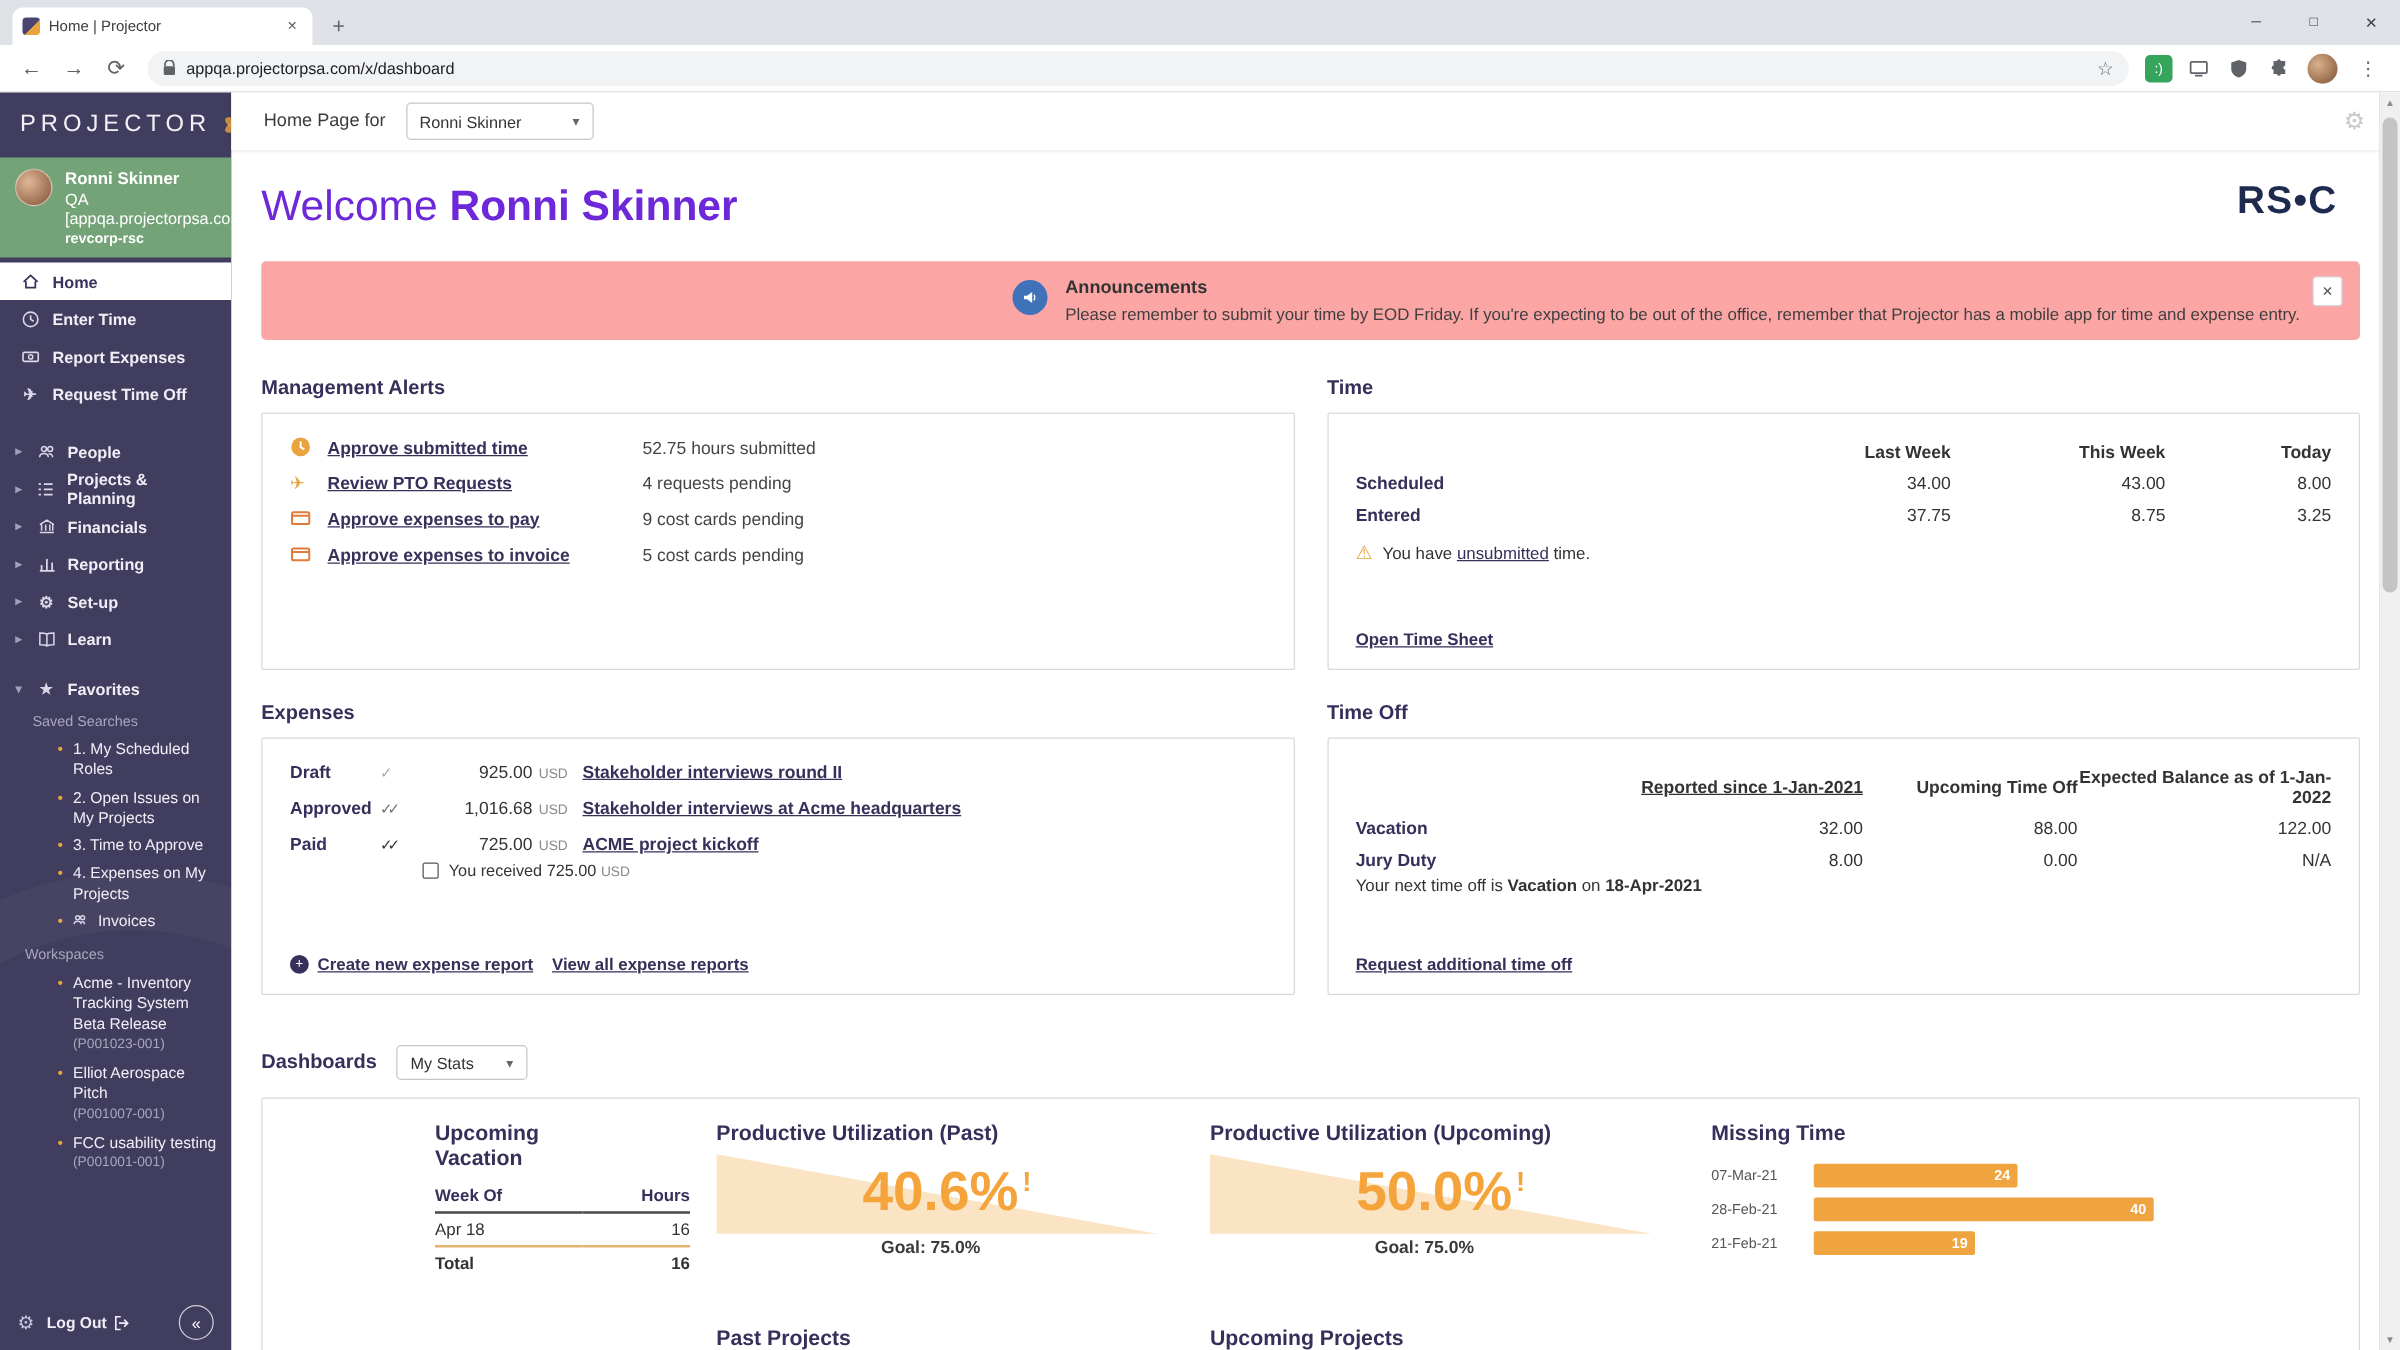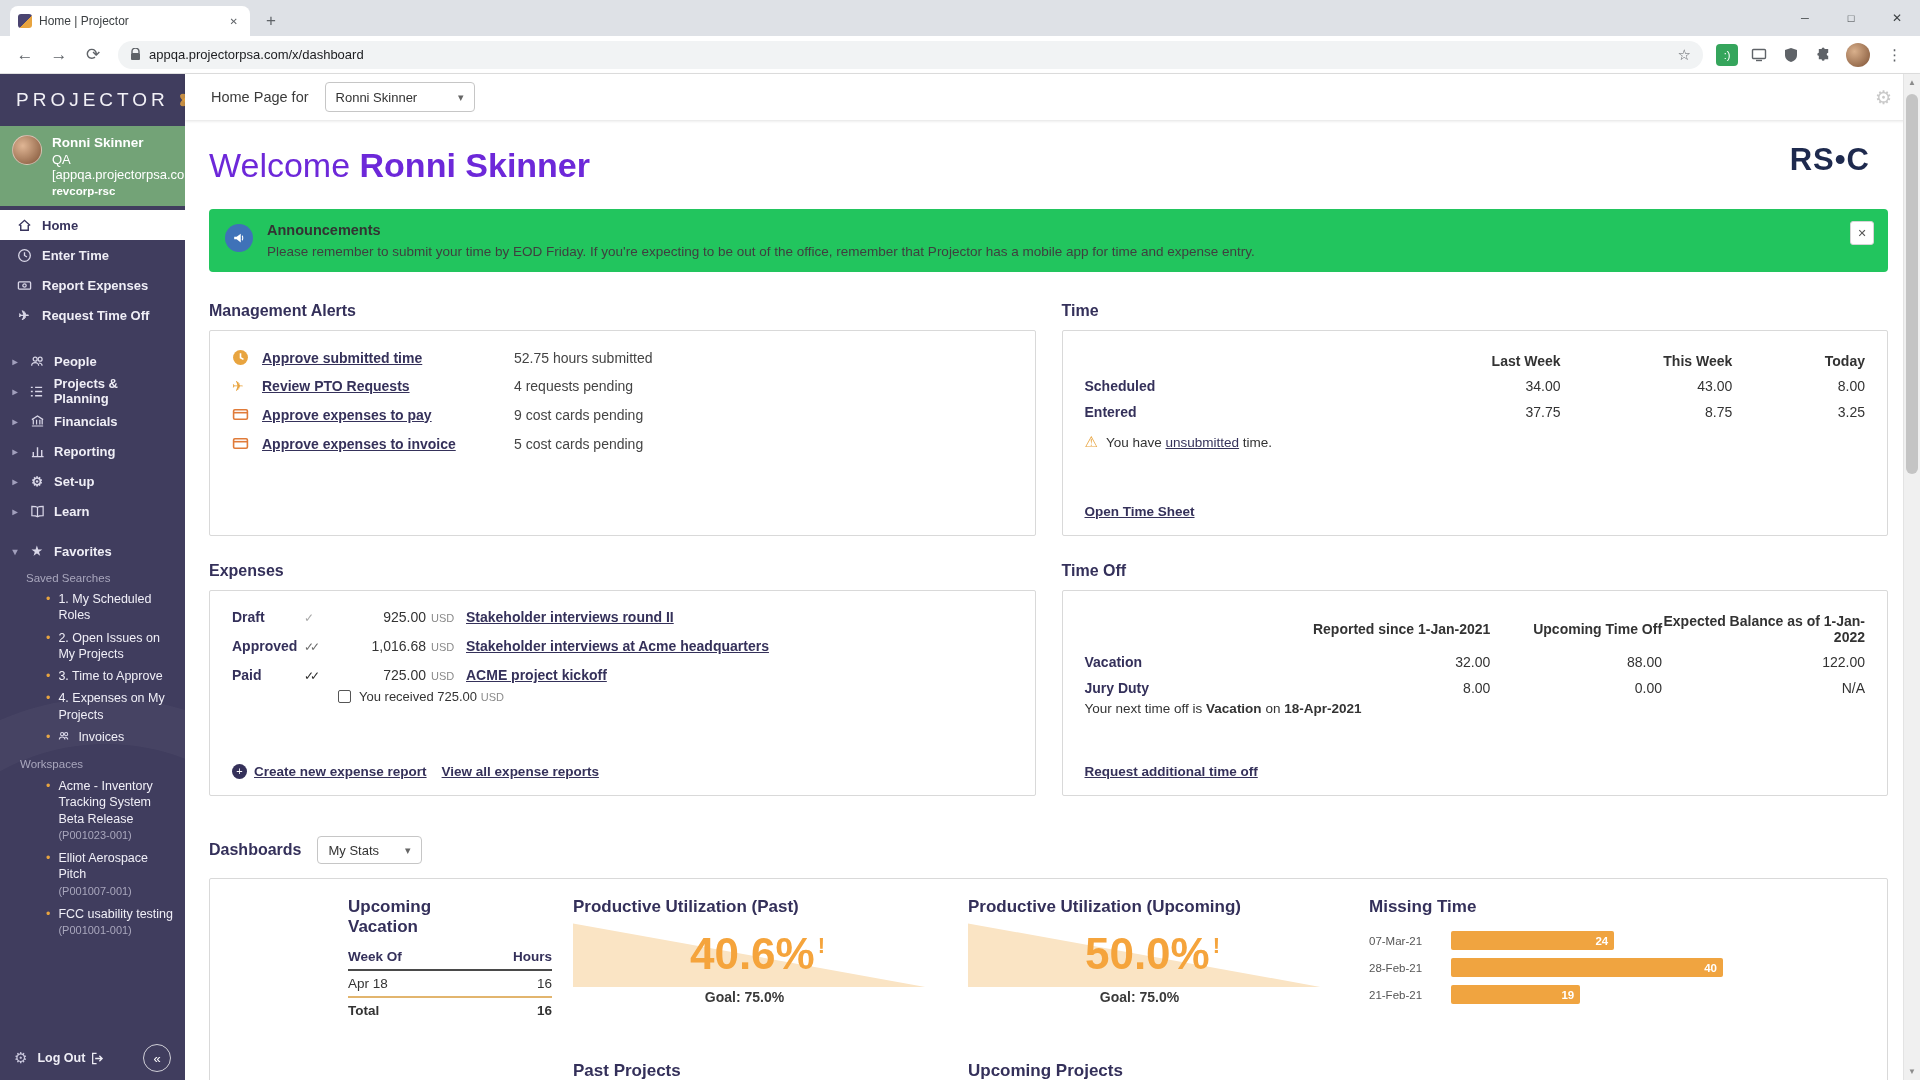--- a/index.html
+++ b/index.html
@@ -74,21 +74,21 @@
   .select-box .chev { margin-left:auto; font-size:11px; color:#666; }
   .topbar-gear { position:absolute; right:28px; font-size:19px; color:#C9C9C9; }
 
   .content { flex:1; overflow:hidden; padding:0 32px 0 24px; position:relative; }
 
   .welcome-row { margin-top:26px; position:relative; }
   h1.welcome { font-size:34px; font-weight:300; color:#6d28d9; }
   h1.welcome b { font-weight:700; }
   .client-logo { position:absolute; right:18px; top:-4px; font-size:31px; font-weight:800; color:#1E2A4E; letter-spacing:1px; }
 
-  .announce { margin-top:24px; background:#22c55e; border-radius:4px; padding:13px 48px 13px 16px; display:flex; gap:14px; position:relative; }
+  .announce { margin-top:24px; background:#fca5a5; border-radius:4px; padding:13px 48px 13px 16px; display:flex; gap:14px; position:relative;justify-content:flex-end; }
   .announce-icon { width:28px; height:28px; border-radius:50%; background:#3F72B8; display:flex; align-items:center; justify-content:center; flex:none; margin-top:2px; }
   .announce-title { font-size:14.5px; font-weight:700; color:#333; }
   .announce-body { font-size:13.5px; color:#3F3F3F; margin-top:6px; }
   .announce-close { position:absolute; right:14px; top:12px; width:24px; height:24px; background:#fff; border:1px solid #D5D5D5;
                     border-radius:3px; font-size:11px; color:#555; display:flex; align-items:center; justify-content:center; cursor:pointer; }
 
   .grid { margin-top:30px; display:grid; grid-template-columns:1fr 1fr; column-gap:26px; row-gap:26px; }
   h2.sec { font-size:16px; font-weight:700; color:#34305A; margin-bottom:10px; }
   .card { background:#fff; border:1px solid #D9D9D9; border-radius:2px; height:206px; padding:18px 22px; position:relative; }
 
@@ -552,21 +552,21 @@
           </div>
         </section>
 
         <section>
           <h2 class="sec">Time Off</h2>
           <div class="card">
             <table class="stat">
               <tbody>
                   <tr>
                 <th class="lbl" style="width:18%;"></th>
-                <th style="width:34%;">Reported since 1-Jan-2021</th>
+                <th style="width:34%;text-decoration:underline;">Reported since 1-Jan-2021</th>
                 <th style="width:22%;">Upcoming Time Off</th>
                 <th style="width:26%;">Expected Balance as of 1-Jan-2022</th>
               </tr>
               <tr>
                 <td class="lbl">Vacation</td>
                 <td>32.00</td>
                 <td>88.00</td>
                 <td>122.00</td>
               </tr>
               <tr>

